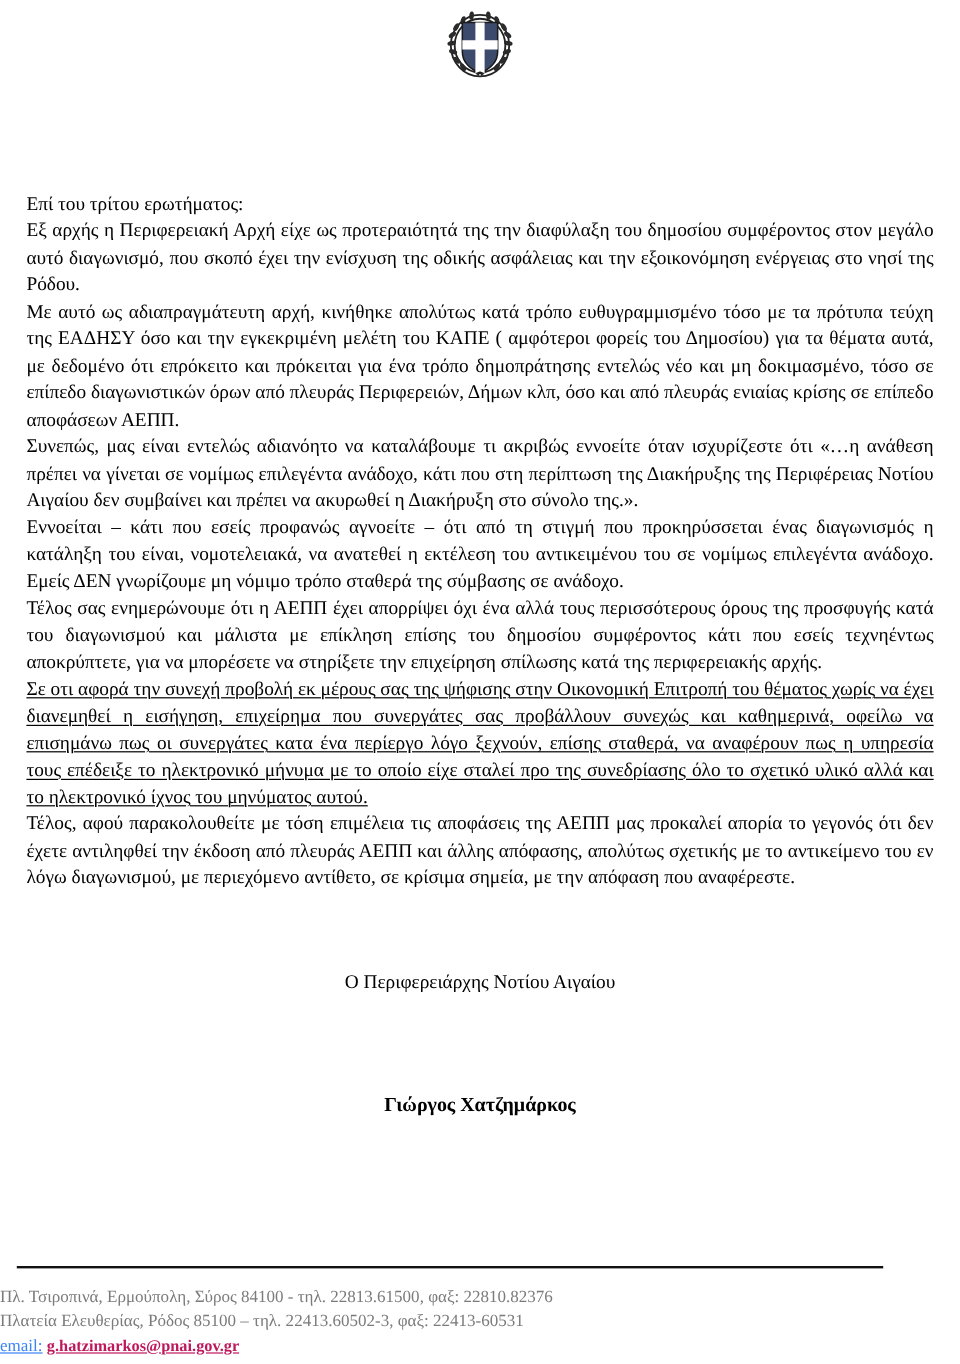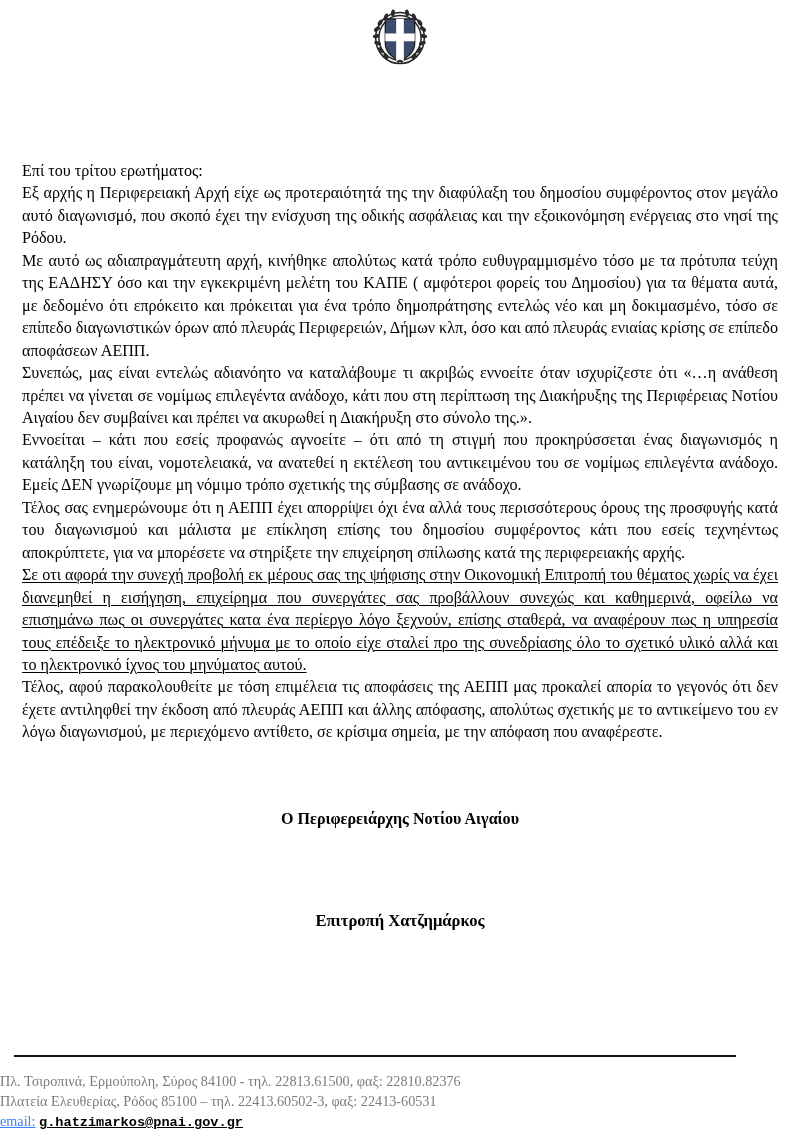--- a/index.html
+++ b/index.html
@@ -77,21 +77,21 @@
   
   .sign-block {
     position: absolute;
     left: 0;
     top: 808px;
     width: 800px;
     text-align: center;
   }
   .sign-title {
     font-size: 16.1px;
-    font-weight: bold;
+    font-weight: normal;
     line-height: 22px;
   }
   .sign-name {
     margin-top: 80px;
     font-size: 16.6px;
     font-weight: bold;
     line-height: 22px;
   }
 
   
@@ -116,24 +116,24 @@
   .footer-line { display: block; }
   .footer-email-row {
     display: block;
     margin-top: 1px;
   }
   .footer-email-label {
     color: #3b82f6;
     text-decoration: underline;
   }
   .footer-email-link {
-    color: #000000;
+    color: #be185d;
     font-weight: bold;
     text-decoration: underline;
-    font-family: Liberation Mono, monospace;
+    font-family: Liberation Serif, serif;
     font-size: 13.6px;
   }
 </style>
 </head>
 <body>
 
 <header class="letterhead">
 
   <span class="emblem-wrap">
     <svg viewBox="0 0 100 100" width="66" height="64" aria-hidden="true">
@@ -171,29 +171,29 @@
     </svg>
   </span>
 
 </header>
 
 <main class="letter-body">
   <p class="para-heading">Επί του τρίτου ερωτήματος:</p>
   <p>Εξ αρχής η Περιφερειακή Αρχή είχε ως προτεραιότητά της την διαφύλαξη του δημοσίου συμφέροντος στον μεγάλο αυτό διαγωνισμό, που σκοπό έχει την ενίσχυση της οδικής ασφάλειας και την εξοικονόμηση ενέργειας στο νησί της Ρόδου.</p>
   <p>Με αυτό ως αδιαπραγμάτευτη αρχή, κινήθηκε απολύτως κατά τρόπο ευθυγραμμισμένο τόσο με τα πρότυπα τεύχη της ΕΑΔΗΣΥ όσο και την εγκεκριμένη μελέτη του ΚΑΠΕ ( αμφότεροι φορείς του Δημοσίου) για τα θέματα αυτά, με δεδομένο ότι επρόκειτο και πρόκειται για ένα τρόπο δημοπράτησης εντελώς νέο και μη δοκιμασμένο, τόσο σε επίπεδο διαγωνιστικών όρων από πλευράς Περιφερειών, Δήμων κλπ, όσο και από πλευράς ενιαίας κρίσης σε επίπεδο αποφάσεων ΑΕΠΠ.</p>
   <p>Συνεπώς, μας είναι εντελώς αδιανόητο να καταλάβουμε τι ακριβώς εννοείτε όταν ισχυρίζεστε ότι «…η ανάθεση πρέπει να γίνεται σε νομίμως επιλεγέντα ανάδοχο, κάτι που στη περίπτωση της Διακήρυξης της Περιφέρειας Νοτίου Αιγαίου δεν συμβαίνει και πρέπει να ακυρωθεί η Διακήρυξη στο σύνολο της.».</p>
-  <p>Εννοείται – κάτι που εσείς προφανώς αγνοείτε – ότι από τη στιγμή που προκηρύσσεται ένας διαγωνισμός η κατάληξη του είναι, νομοτελειακά, να ανατεθεί η εκτέλεση του αντικειμένου του σε νομίμως επιλεγέντα ανάδοχο. Εμείς ΔΕΝ γνωρίζουμε μη νόμιμο τρόπο σχετικής της σύμβασης σε ανάδοχο.</p>
+  <p>Εννοείται – κάτι που εσείς προφανώς αγνοείτε – ότι από τη στιγμή που προκηρύσσεται ένας διαγωνισμός η κατάληξη του είναι, νομοτελειακά, να ανατεθεί η εκτέλεση του αντικειμένου του σε νομίμως επιλεγέντα ανάδοχο. Εμείς ΔΕΝ γνωρίζουμε μη νόμιμο τρόπο σταθερά της σύμβασης σε ανάδοχο.</p>
   <p>Τέλος σας ενημερώνουμε ότι η ΑΕΠΠ έχει απορρίψει όχι ένα αλλά τους περισσότερους όρους της προσφυγής κατά του διαγωνισμού και μάλιστα με επίκληση επίσης του δημοσίου συμφέροντος κάτι που εσείς τεχνηέντως αποκρύπτετε, για να μπορέσετε να στηρίξετε την επιχείρηση σπίλωσης κατά της περιφερειακής αρχής.</p>
   <p class="para-underlined">Σε οτι αφορά την συνεχή προβολή εκ μέρους σας της ψήφισης στην Οικονομική Επιτροπή του θέματος χωρίς να έχει διανεμηθεί η εισήγηση, επιχείρημα που συνεργάτες σας προβάλλουν συνεχώς και καθημερινά, οφείλω να επισημάνω πως οι συνεργάτες κατα ένα περίεργο λόγο ξεχνούν, επίσης σταθερά, να αναφέρουν πως η υπηρεσία τους επέδειξε το ηλεκτρονικό μήνυμα με το οποίο είχε σταλεί προ της συνεδρίασης όλο το σχετικό υλικό αλλά και το ηλεκτρονικό ίχνος του μηνύματος αυτού.</p>
   <p>Τέλος, αφού παρακολουθείτε με τόση επιμέλεια τις αποφάσεις της ΑΕΠΠ μας προκαλεί απορία το γεγονός ότι δεν έχετε αντιληφθεί την έκδοση από πλευράς ΑΕΠΠ και άλλης απόφασης, απολύτως σχετικής με το αντικείμενο του εν λόγω διαγωνισμού, με περιεχόμενο αντίθετο, σε κρίσιμα σημεία, με την απόφαση που αναφέρεστε.</p>
 </main>
 
 <section class="sign-block">
   <div class="sign-title">Ο Περιφερειάρχης Νοτίου Αιγαίου</div>
-  <div class="sign-name">Επιτροπή Χατζημάρκος</div>
+  <div class="sign-name">Γιώργος Χατζημάρκος</div>
 </section>
 
 <div class="footer-rule"></div>
 <footer class="footer">
   <span class="footer-line">Πλ. Τσιροπινά, Ερμούπολη, Σύρος 84100 - τηλ. 22813.61500, φαξ: 22810.82376</span>
   <span class="footer-line">Πλατεία Ελευθερίας, Ρόδος 85100 – τηλ. 22413.60502-3, φαξ: 22413-60531</span>
   <span class="footer-email-row">
     <span class="footer-email-label">email:</span>
     <a class="footer-email-link" href="#">g.hatzimarkos@pnai.gov.gr</a>
   </span>

